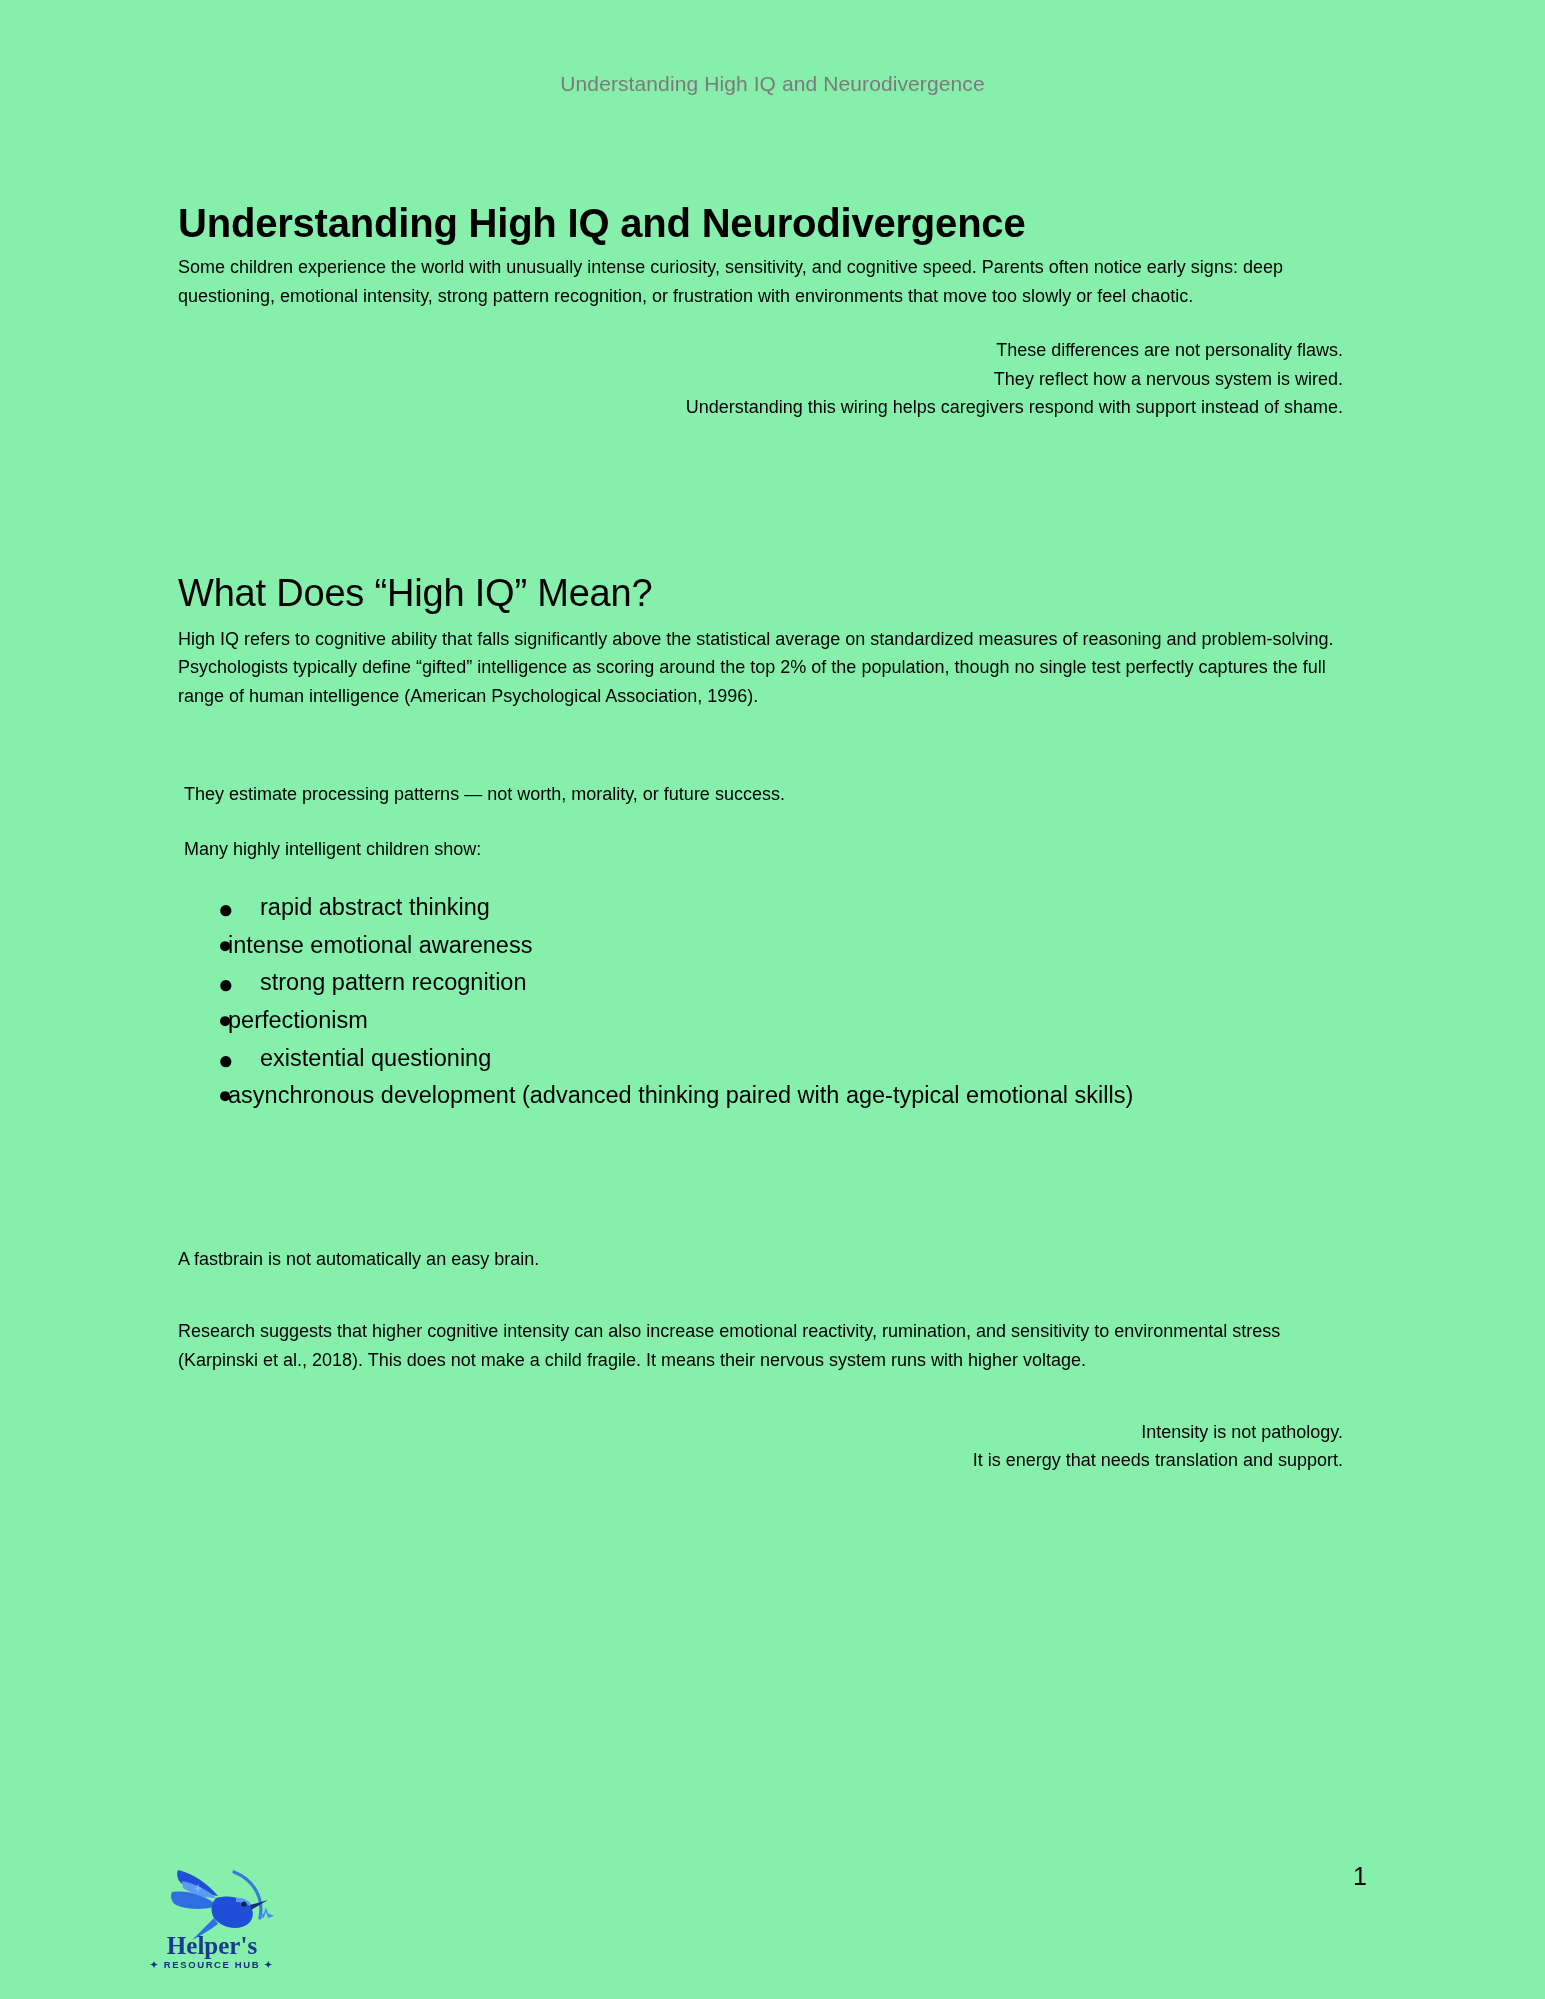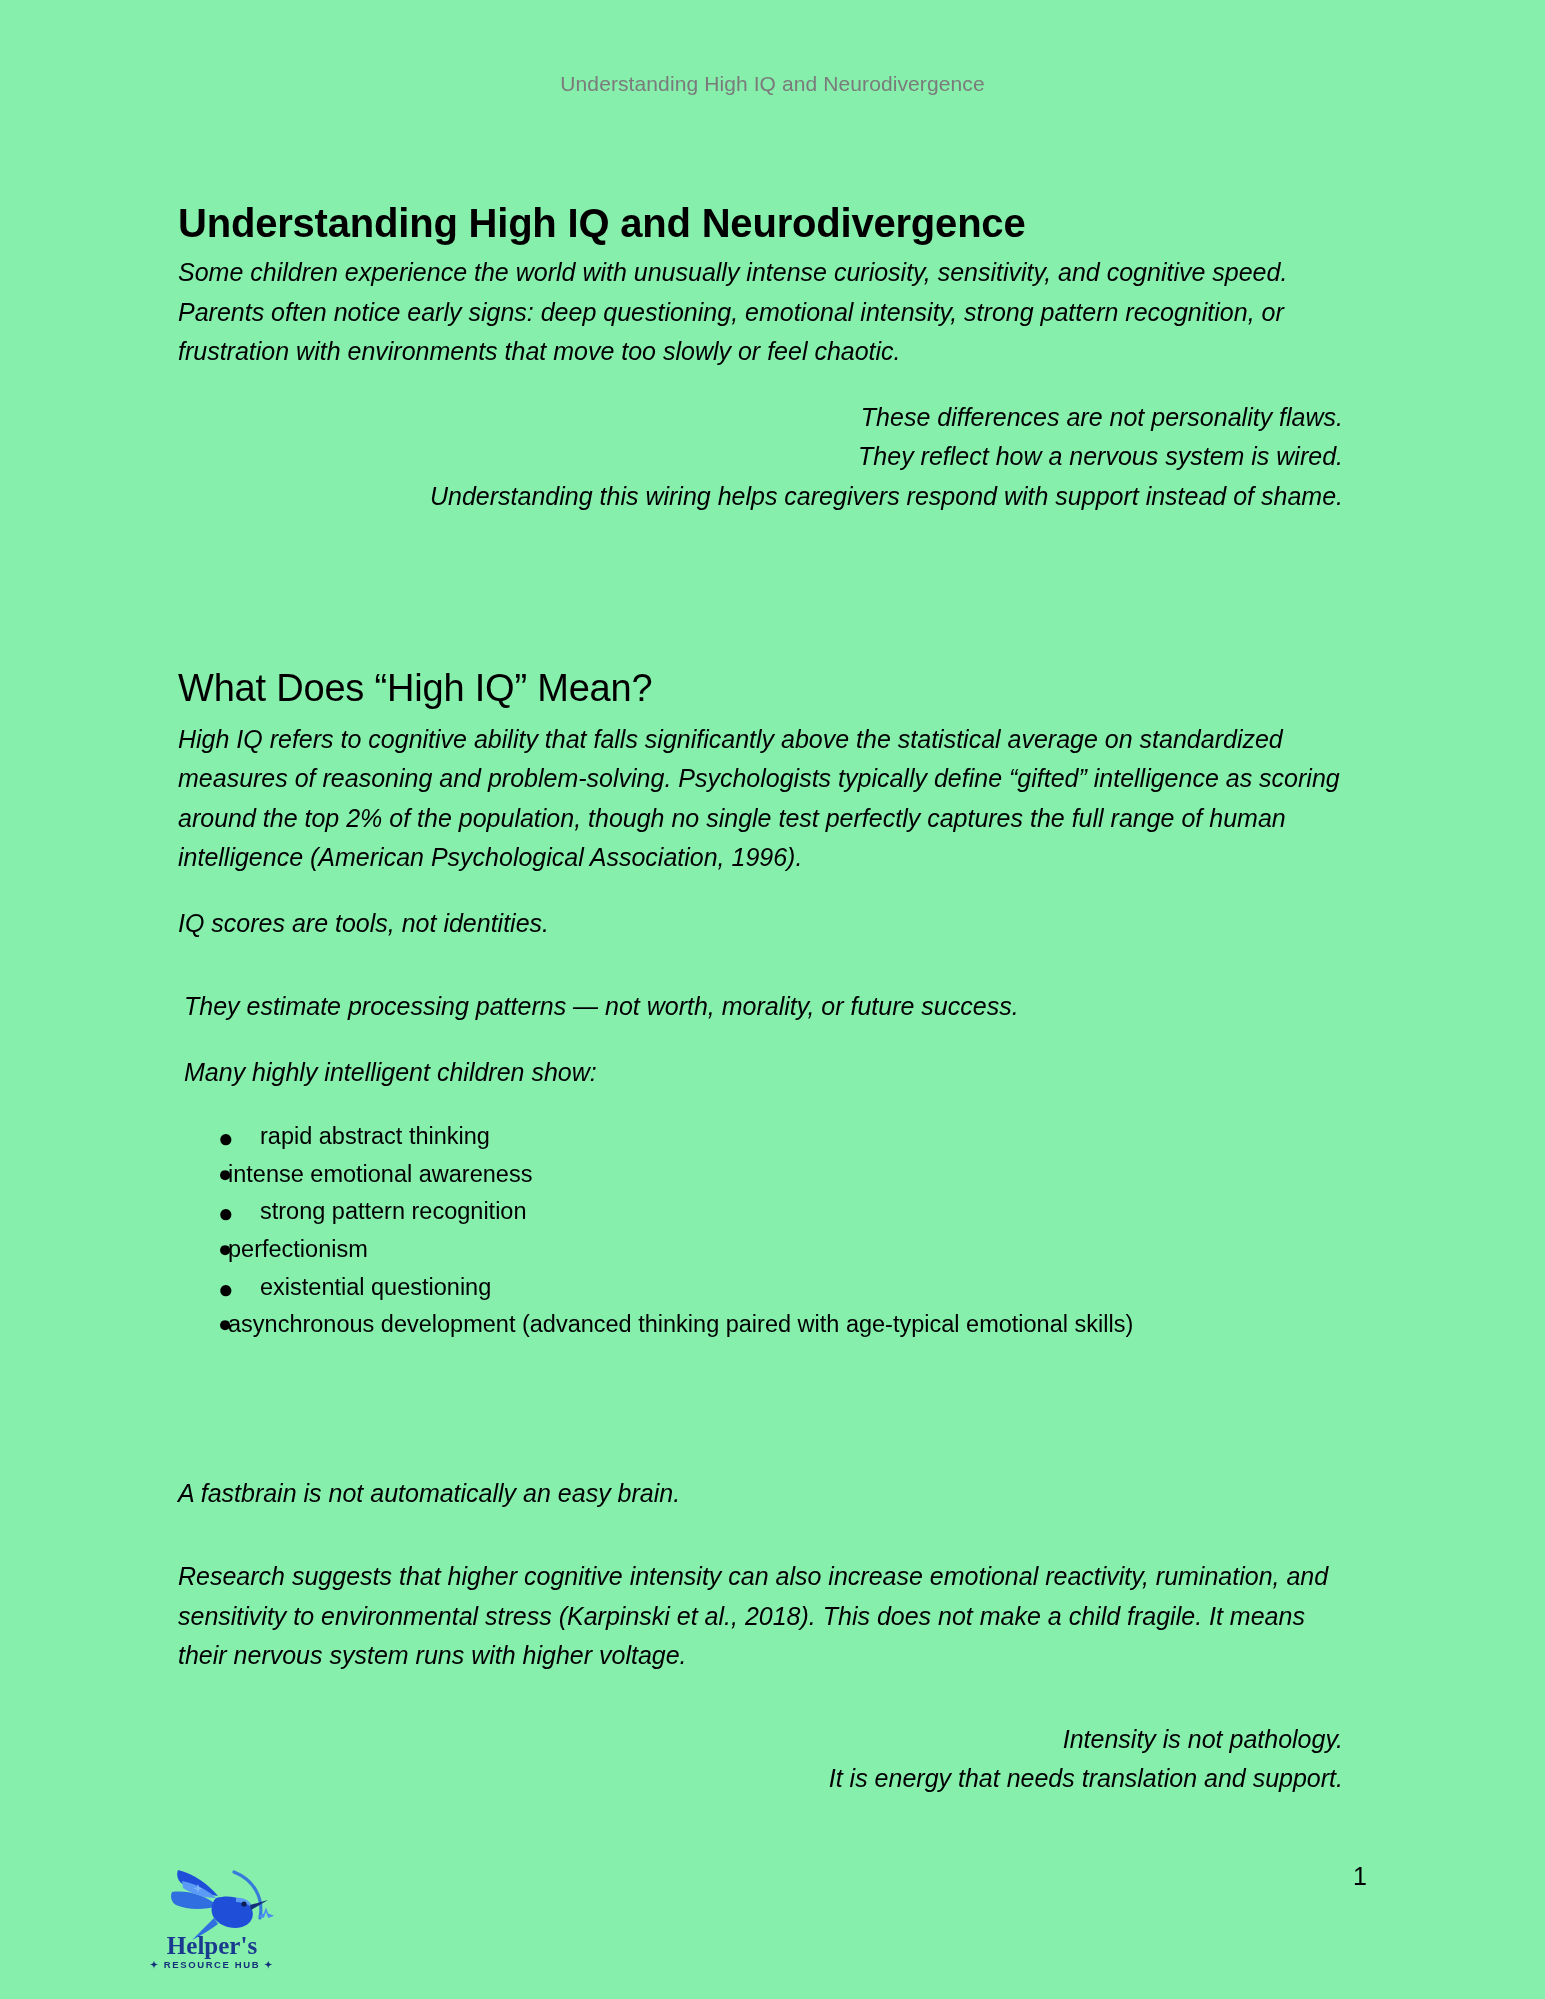--- a/index.html
+++ b/index.html
@@ -51,24 +51,23 @@
   }
   h2.section-title {
     font-size: 38px;
     font-weight: normal;
     line-height: 1.2;
     margin: 0 0 8px 0;
     letter-spacing: -0.2px;
   }
 
   p.para {
-    font-size: 25px;
+    font-size: 18px;
     line-height: 1.58;
     margin: 0 0 0 0;
-    font-style: italic;
   }
   .gap-sm { height: 26px; }
   .gap-md { height: 44px; }
   .gap-xl { height: 130px; }
   .gap-xxl { height: 150px; }
 
   .line-stack p.para { margin: 0; text-align: right; }
 
   .indent-1 { padding-left: 6px; }
 
@@ -138,21 +137,20 @@
     </div>
 
     <div class="gap-xxl"></div>
 
     <h2 class="section-title">What Does “High IQ” Mean?</h2>
 
     <p class="para">High IQ refers to cognitive ability that falls significantly above the statistical average on standardized measures of reasoning and problem-solving. Psychologists typically define “gifted” intelligence as scoring around the top 2% of the population, though no single test perfectly captures the full range of human intelligence (American Psychological Association, 1996).</p>
 
     <div class="gap-sm"></div>
 
-    <p class="para">IQ scores are tools, not identities.</p>
 
     <div class="gap-md"></div>
 
     <p class="para indent-1">They estimate processing patterns — not worth, morality, or future success.</p>
 
     <div class="gap-sm"></div>
 
     <p class="para indent-1">Many highly intelligent children show:</p>
 
     <div class="gap-sm"></div>

